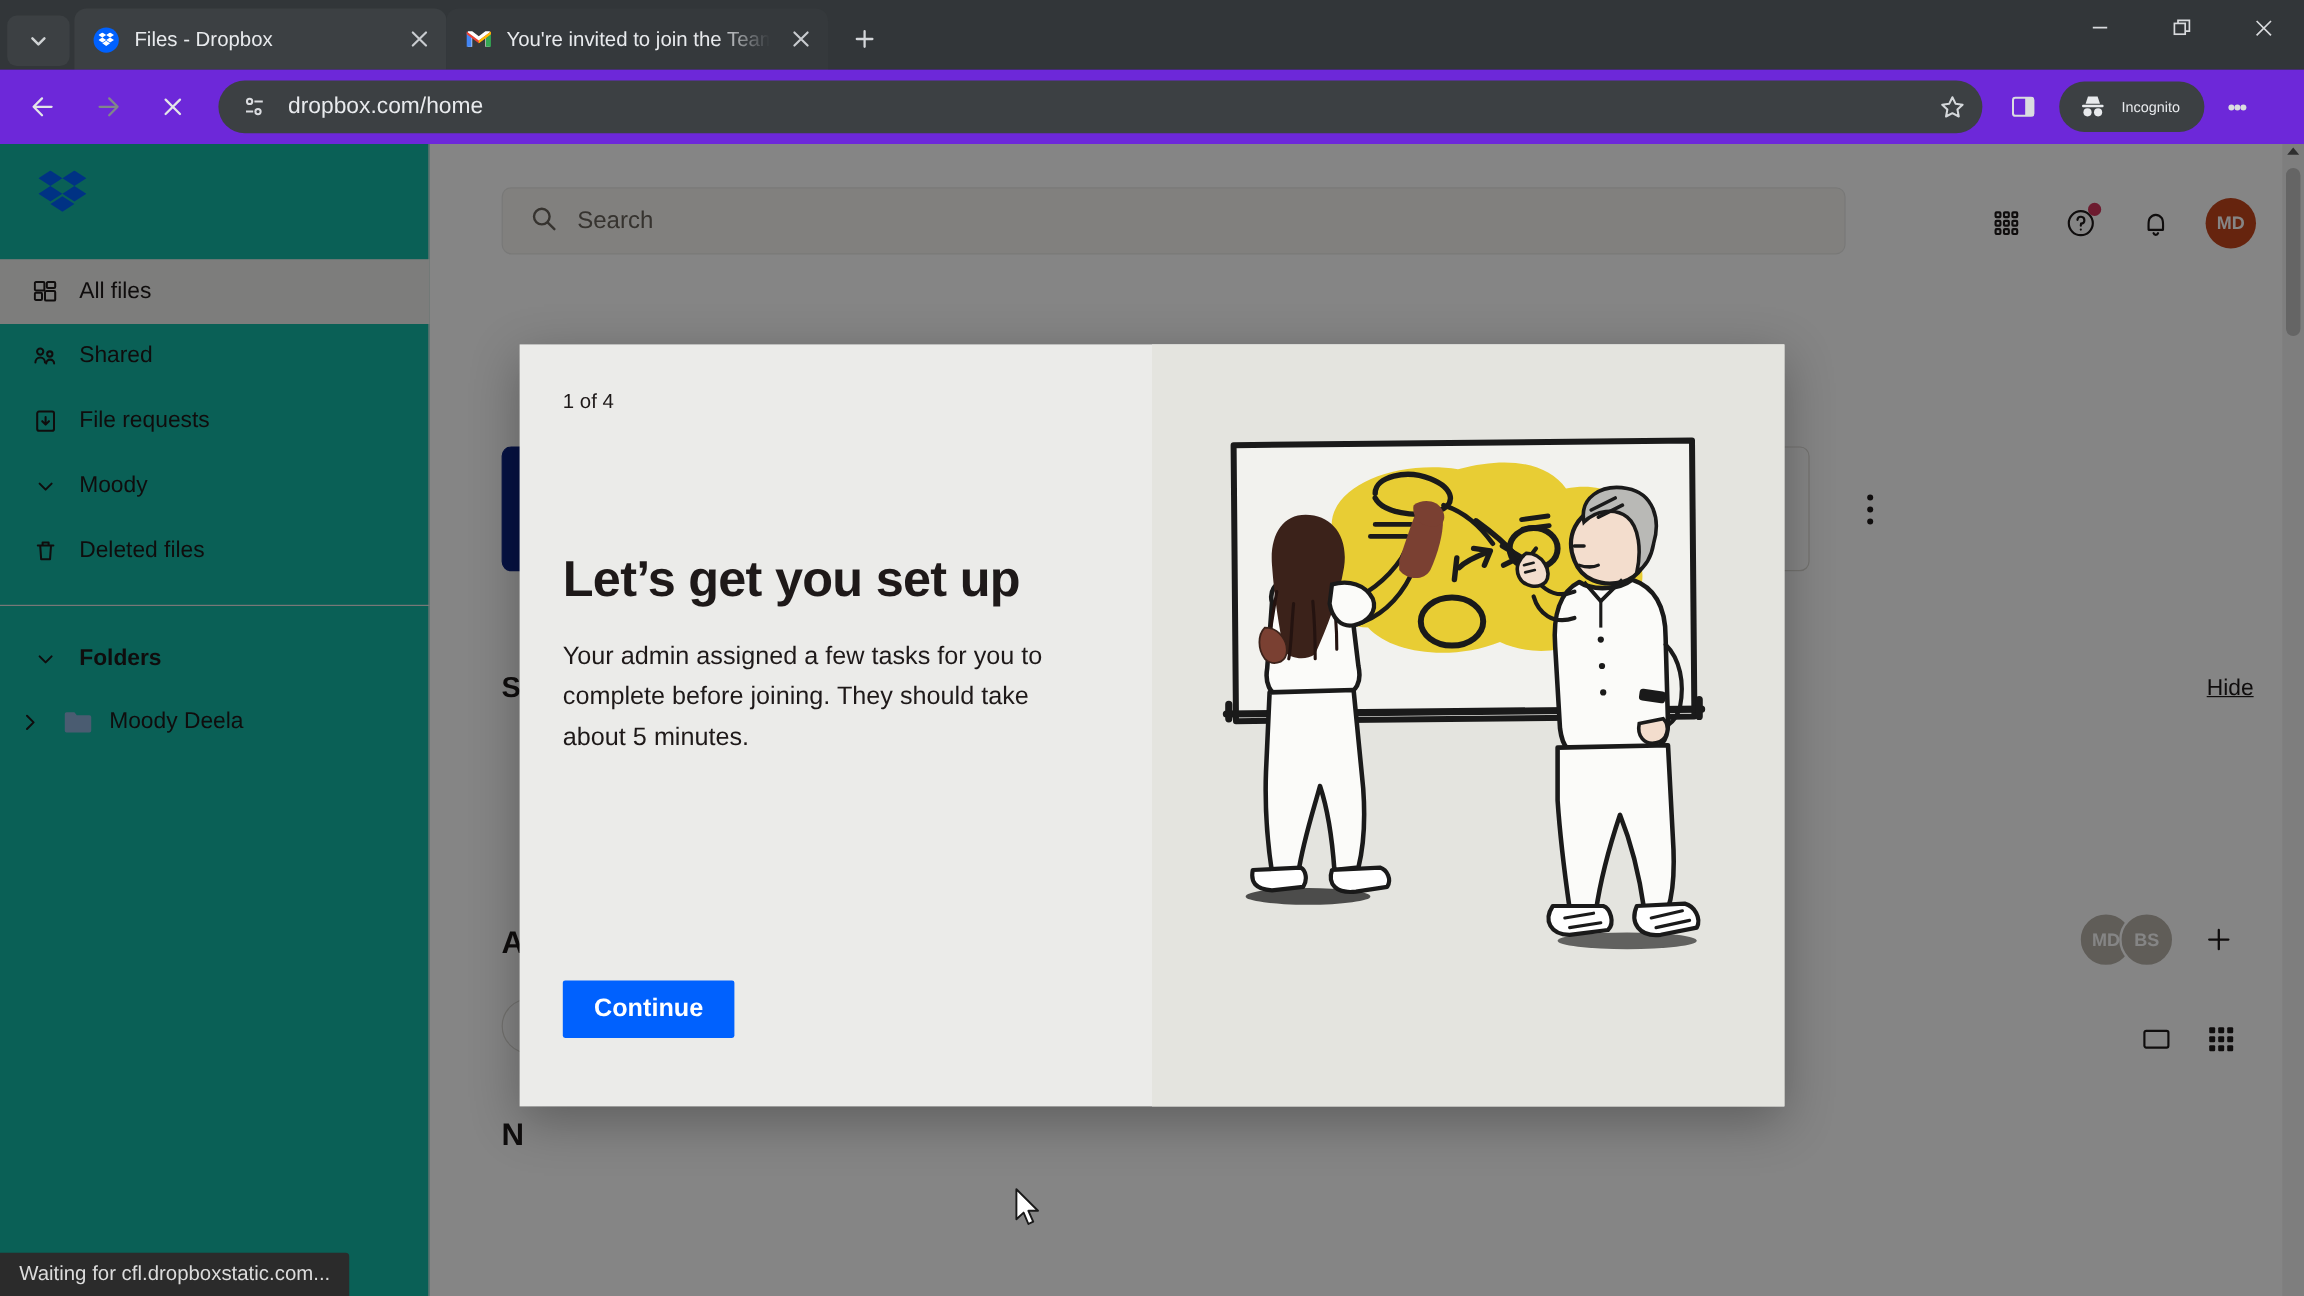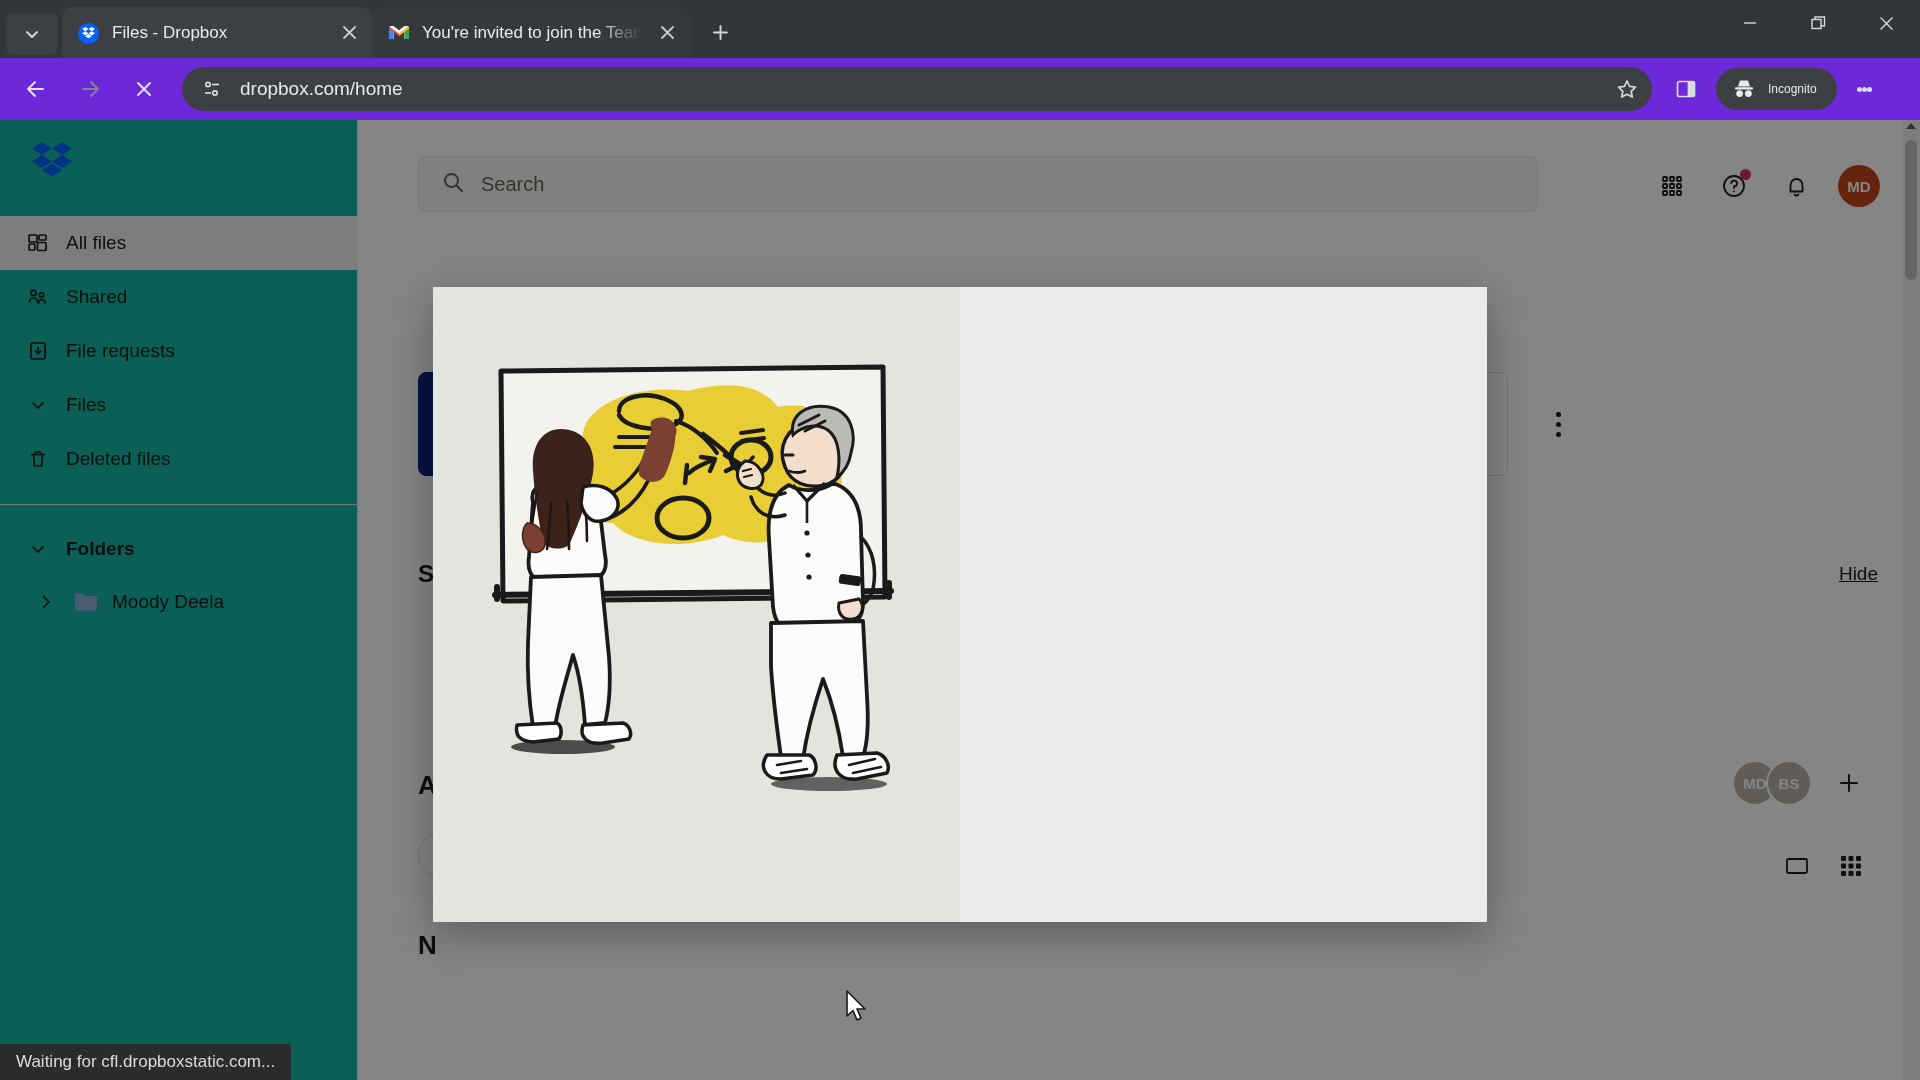--- a/index.html
+++ b/index.html
@@ -127,21 +127,21 @@
   .side-list { position: absolute; top: 96px; left: 0; width: 358px; }
   .side-item {
     height: 54px; display: flex; align-items: center; padding-left: 24px;
     cursor: pointer; color: #1e1919; font-size: 19px;
   }
   .side-item.active { background: #f0efed; }
   .side-ico { width: 28px; flex: 0 0 28px; display:flex; align-items:center; justify-content:center; margin-right: 14px; }
   .side-ico svg { stroke: #1e1919; stroke-width: 1.7; fill: none; }
   .side-divider { height: 1px; background: #e7e7e5; margin: 18px 0 18px 0; }
   .side-header { height: 52px; display: flex; align-items: center; padding-left: 24px; font-size: 19px; font-weight: 600; color:#1e1919; cursor:pointer;}
-  .folder-row { height: 54px; display:flex; align-items:center; padding-left: 32px; cursor:pointer; font-size: 19px; color:#1e1919;}
+  .folder-row { height: 54px; display:flex; align-items:center; padding-left: 11px; cursor:pointer; font-size: 19px; color:#1e1919;}
 
   .content { position: absolute; top: 0; left: 358px; width: 1562px; height: 960px; }
 
   .searchbar {
     position: absolute; top: 36px; left: 60px; width: 1120px; height: 56px;
     background: #f7f5f2; border: 1px solid #e7e7e5; border-radius: 8px;
     display: flex; align-items: center; padding-left: 22px;
   }
   .searchbar .sr-txt { color: #68635b; font-size: 20px; margin-left: 16px; }
 
@@ -411,21 +411,21 @@
           </span>
           <span>File requests</span>
         </div>
 
         <div class="side-item">
           <span class="side-ico">
             <svg width="20" height="20" viewBox="0 0 20 20">
                 <path d="M5 8 L10 13 L15 8" stroke-linecap="round" stroke-linejoin="round"></path>
               </svg>
           </span>
-          <span>Files</span>
+          <span>Moody</span>
         </div>
 
         <div class="side-item">
           <span class="side-ico">
             <svg width="20" height="20" viewBox="0 0 20 20">
                 <path d="M3.5 5.5 L16.5 5.5 M5.5 5.5 L6.3 17 L13.7 17 L14.5 5.5 M7.5 5.5 L7.5 3 L12.5 3 L12.5 5.5" stroke-linecap="round" stroke-linejoin="round"></path>
               </svg>
           </span>
           <span>Deleted files</span>
         </div>
@@ -580,20 +580,26 @@
       <div class="scrollbar">
         <div class="sb-arrow"></div>
         <div class="sb-thumb"></div>
       </div>
     </div>
   </div>
 
   <div class="dimmer"></div>
 
   <div class="modal">
+    <div class="modal-left">
+      <div class="modal-step">1 of 4</div>
+      <div class="modal-h1">Let’s get you set up</div>
+      <div class="modal-p">Your admin assigned a few tasks for you to complete before joining. They should take about 5 minutes.</div>
+      <button class="continue-btn">Continue</button>
+    </div>
 
     <div class="modal-right">
       <svg width="527" height="635" viewBox="0 0 527 635">
         <rect width="527" height="635" fill="#e4e4df"></rect>
 
         <path d="M68 84 L450 80 L452 310 L70 314 Z" fill="#f2f2ee" stroke="#1a1a1a" stroke-width="5" stroke-linejoin="round"></path>
 
         <path d="M62 308 L458 304" stroke="#1a1a1a" stroke-width="6" stroke-linecap="round"></path>
         <path d="M64 300 L64 312 M456 296 L456 310" stroke="#1a1a1a" stroke-width="6" stroke-linecap="round"></path>
 

